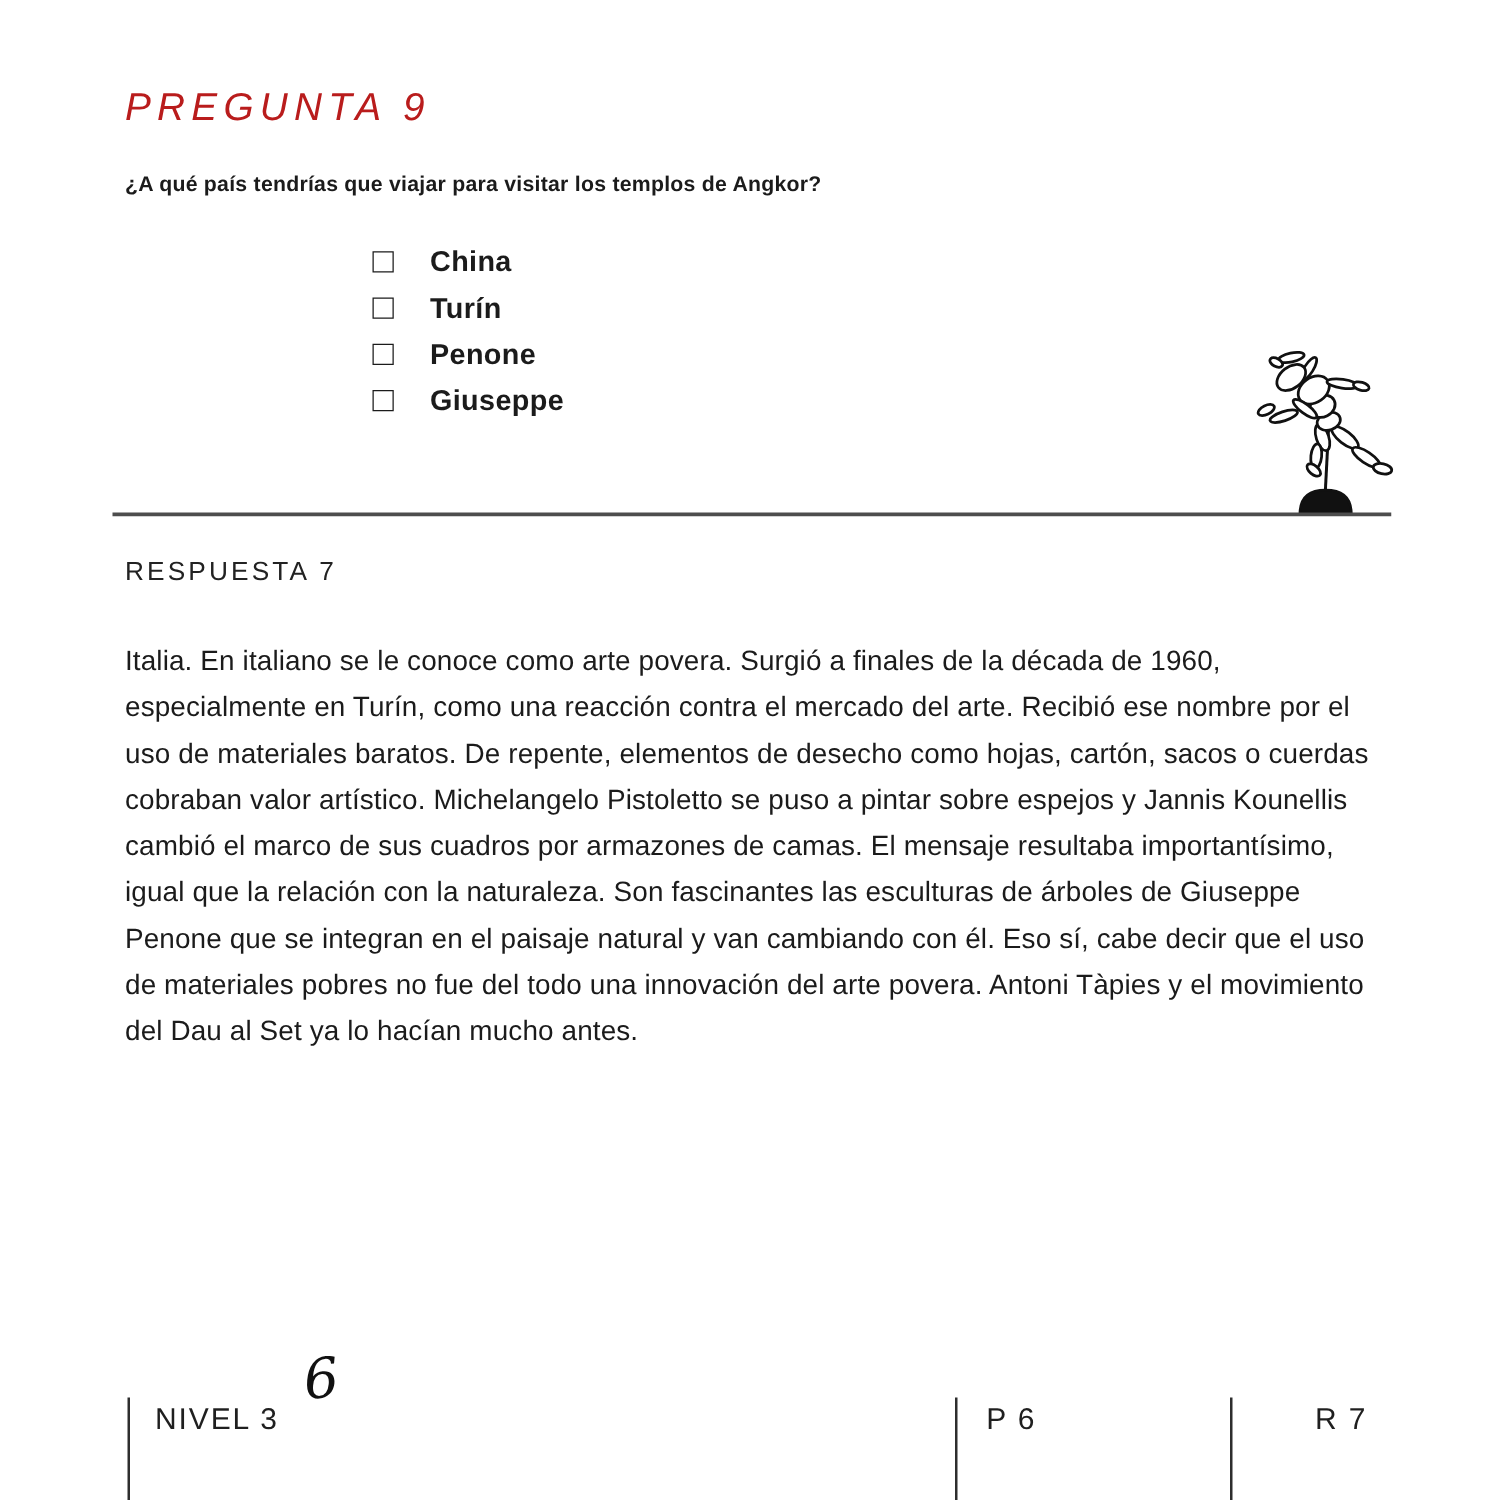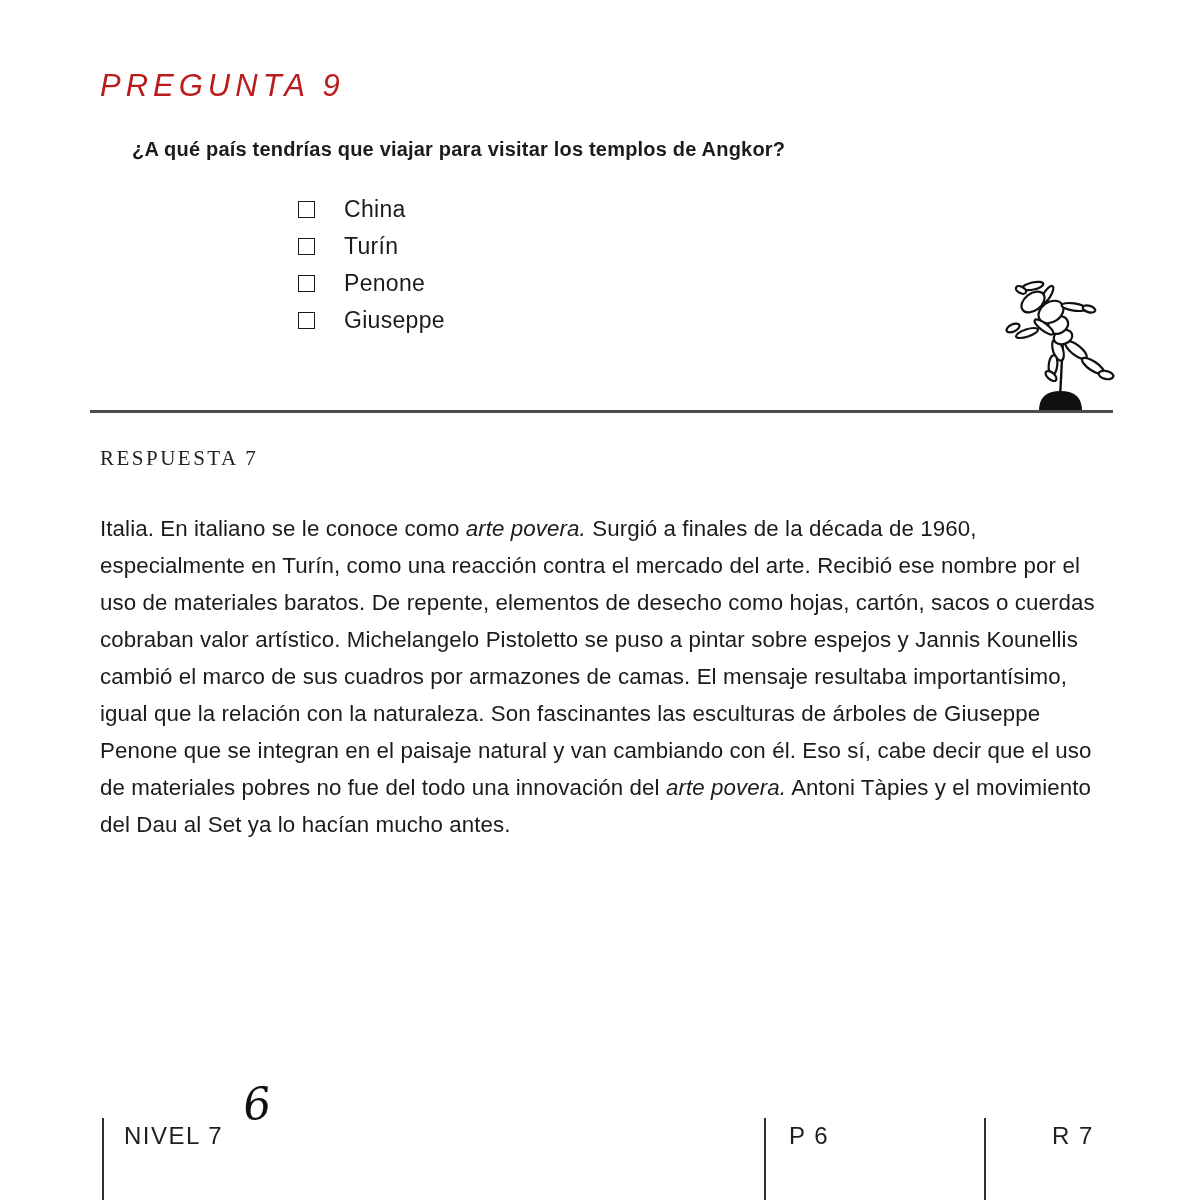--- a/index.html
+++ b/index.html
@@ -19,73 +19,72 @@
     left: 100px; top: 68px;
     font-size: 31px;
     font-weight: 400;
     letter-spacing: 5px;
     color: #b91c1c;
     font-style: italic;
   }
   #question-text {
     left: 100px; top: 138px;
     width: 900px;
-    font-size: 20px;
+    font-size: 17px;
     font-weight: 700;
     letter-spacing: 0.2px;
-    margin-left: 32px;
   }
   #options {
     left: 298px; top: 191px;
     list-style: none; margin: 0; padding: 0;
   }
   .option-row {
     display: flex; align-items: center;
     height: 37px;
   }
   .checkbox {
     display: inline-block;
     width: 17px; height: 17px;
     border: 1.6px solid #1b1b1b;
     background: #fff;
     flex: 0 0 auto;
   }
   .option-label {
     margin-left: 29px;
     font-size: 23px;
     letter-spacing: 0.3px;
+    font-weight: bold;
   }
 
   
   #mannequin { left: 1002px; top: 280px; }
 
   
   #rule {
     left: 90px; top: 410px;
     width: 1023px; height: 3px;
     background: #4d4d4d;
   }
 
   
   #answer-title {
     left: 100px; top: 446px;
     font-size: 21px;
     font-weight: 400;
     letter-spacing: 2.5px;
     color: #222;
-    font-family: Liberation Serif, serif;
   }
   #answer-text {
     left: 100px; top: 488px;
     width: 1012px;
     font-size: 22.3px;
     line-height: 37px;
     letter-spacing: 0.1px;
   }
-  .seg-italic { font-style: italic; }
+  .seg-italic { }
 
   
   .footer-bar {
     width: 0; height: 82px;
     border-left: 2px solid #2e2e2e;
     top: 1118px;
   }
   .footer-label {
     top: 1122px;
     font-size: 24px;
@@ -171,21 +170,21 @@
   </svg>
 </div>
 
 <div class="abs" id="rule"></div>
 
 <div class="abs" id="answer-title">RESPUESTA 7</div>
 
 <p class="abs" id="answer-text"><span>Italia. En italiano se le conoce como </span><span class="seg-italic">arte povera.</span><span> Surgió a finales de la década de 1960, especialmente en Turín, como una reacción contra el mercado del arte. Recibió ese nombre por el uso de materiales baratos. De repente, elementos de desecho como hojas, cartón, sacos o cuerdas cobraban valor artístico. Michelangelo Pistoletto se puso a pintar sobre espejos y Jannis Kounellis cambió el marco de sus cuadros por armazones de camas. El mensaje resultaba importantísimo, igual que la relación con la naturaleza. Son fascinantes las esculturas de árboles de Giuseppe Penone que se integran en el paisaje natural y van cambiando con él. Eso sí, cabe decir que el uso de materiales pobres no fue del todo una innovación del </span><span class="seg-italic">arte povera.</span><span> Antoni Tàpies y el movimiento del Dau al Set ya lo hacían mucho antes.</span></p>
 
 <div class="abs footer-bar" id="bar-level"></div>
-<div class="abs footer-label" id="label-level">NIVEL 7</div>
+<div class="abs footer-label" id="label-level">NIVEL 3</div>
 
 <div class="abs" id="handwritten-score">6</div>
 
 <div class="abs footer-bar" id="bar-page"></div>
 <div class="abs footer-label" id="label-page">P 6</div>
 
 <div class="abs footer-bar" id="bar-answer"></div>
 <div class="abs footer-label" id="label-answer">R 7</div>
 
 </body></html>

